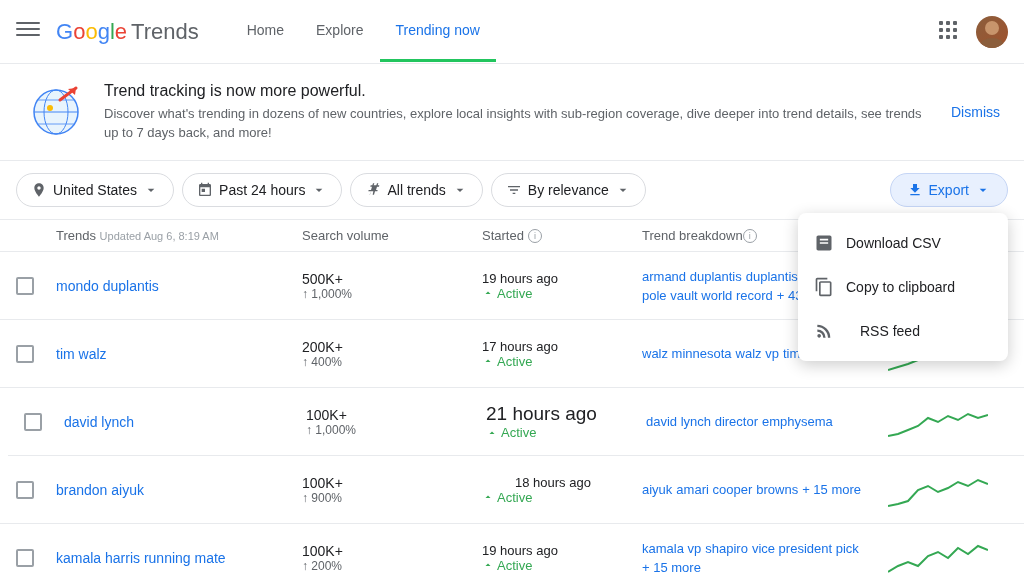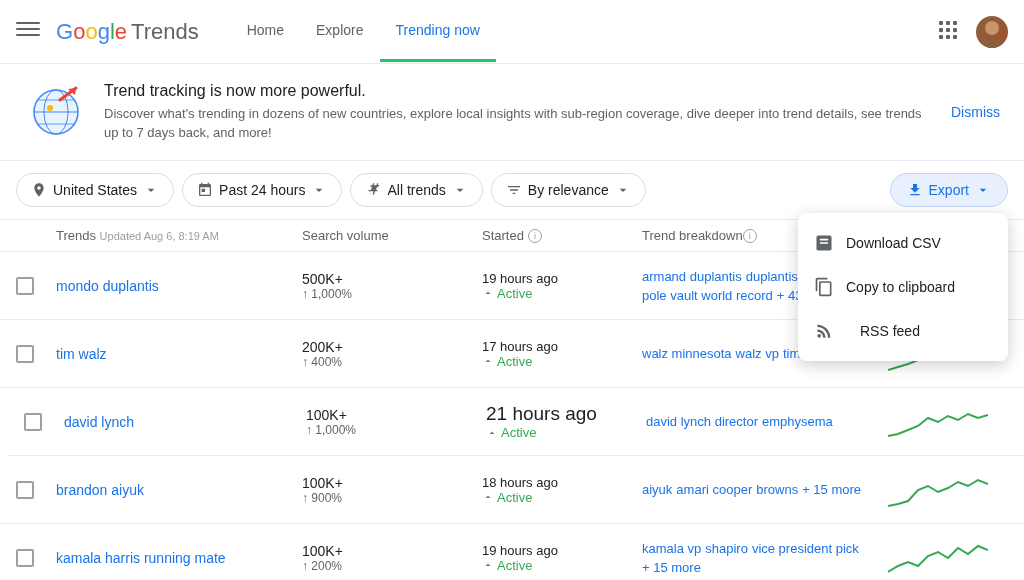--- a/index.html
+++ b/index.html
@@ -275,21 +275,21 @@
   <div style="display:grid;grid-template-columns:40px 1fr 180px 160px 1fr 120px;padding:12px 16px;border-bottom:1px solid #e8eaed;align-items:center;">
     <div>
         <span style="display:block;width:18px;height:18px;border:2px solid #9aa0a6;border-radius:2px;cursor:pointer;"></span>
       </div>
     <div><span style="font-size:14px;color:#1a73e8;cursor:pointer;">brandon aiyuk</span></div>
     <div>
       <div style="font-size:14px;font-weight:500;">100K+</div>
       <div style="font-size:12px;color:#5f6368;">↑ 900%</div>
     </div>
     <div>
-      <div style="font-size:13px;">18 hours ago</div>
+      <div style="font-size:13px;margin-left:33px;">18 hours ago</div>
       <div style="display:flex;align-items:center;gap:3px;color:#34a853;font-size:13px;">
         <svg width="12" height="12" viewBox="0 0 24 24" fill="#34a853">
             <path d="M7 14l5-5 5 5z"></path>
           </svg>
         <span>Active</span>
       </div>
     </div>
     <div style="font-size:13px;">
       <div style="display:flex;flex-wrap:wrap;gap:4px;">
         <span style="color:#1a73e8;cursor:pointer;">aiyuk</span>

